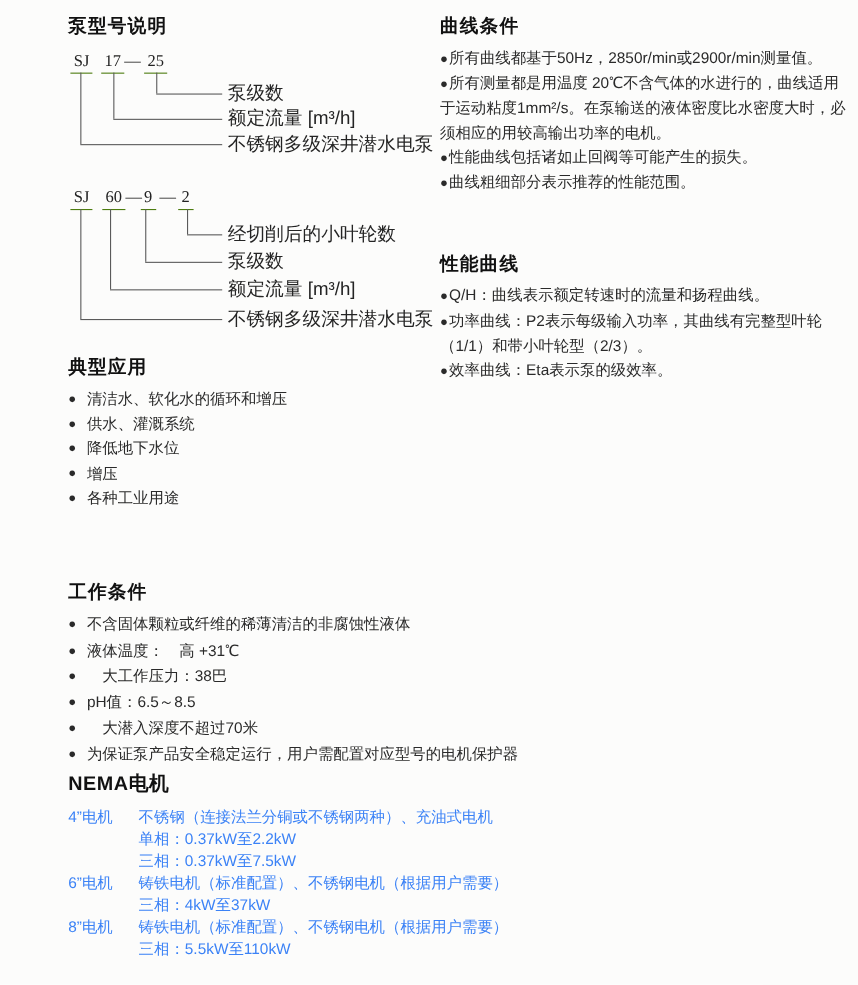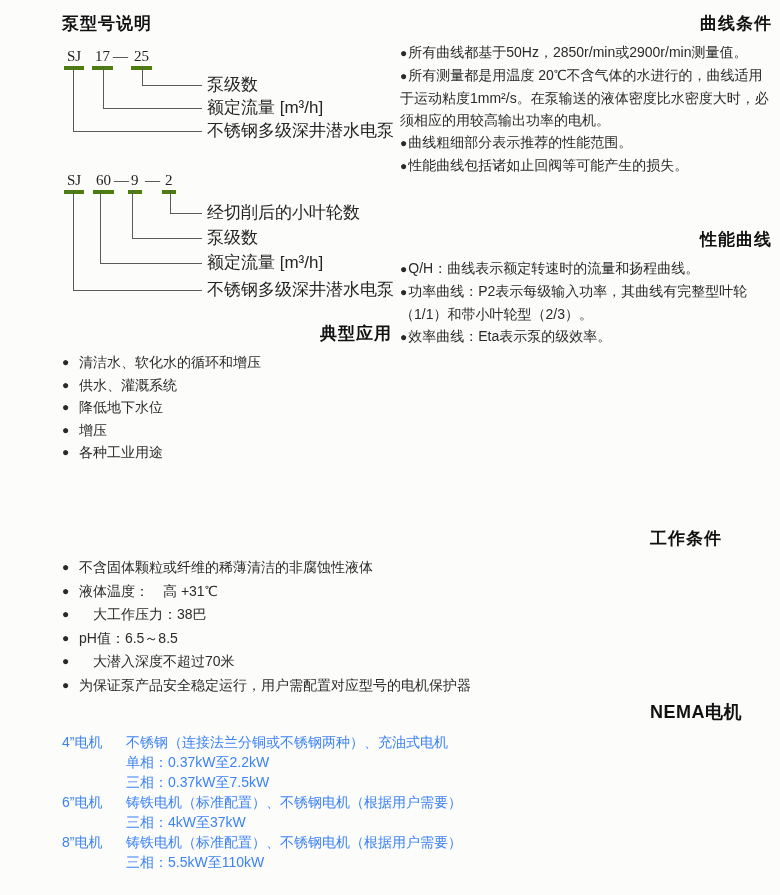--- a/index.html
+++ b/index.html
@@ -11,21 +11,20 @@
     font-family:"Liberation Sans", sans-serif;
     overflow:hidden;
   }
   .sec{position:absolute;}
   .sec-heading{
     font-size:17px;
     font-weight:bold;
     color:#111;
     letter-spacing:1px;
     margin:0 0 6px 0;
-    text-align:right;
   }
   .nema-heading{font-size:18px;letter-spacing:0.5px;}
   
   .blist p{
     margin:0;
     font-size:14px;
     color:#2a2a2a;
     position:relative;
   }
   .blist.tight p{line-height:22px;}
@@ -37,21 +36,21 @@
     position:absolute;left:0;top:0;font-size:12px;
   }
   
   .diagram{position:absolute;}
   .code{
     position:absolute;top:0;
     font-family:"Liberation Serif", serif;
     font-size:15px;color:#222;
     line-height:16px;
   }
-  .code.u{border-bottom:4px solid #4d7c0f;padding:0 3px 2px 3px;text-align:center;}
+  .code.u{border-bottom:1px solid #4d7c0f;padding:0 3px 2px 3px;text-align:center;}
   .vline{position:absolute;width:1px;background:#5a5a5a;}
   .hline{position:absolute;height:1px;background:#5a5a5a;}
   .dlabel{
     position:absolute;left:145px;
     font-size:17px;color:#242424;
     white-space:nowrap;line-height:16px;
     font-weight:500;
   }
   
   .nema-row{display:flex;font-size:14px;color:#3b82f6;line-height:20px;}
@@ -106,22 +105,22 @@
     <span class="dlabel" style="top:58px;">泵级数</span>
     <span class="dlabel" style="top:83px;">额定流量 [m³/h]</span>
     <span class="dlabel" style="top:110px;">不锈钢多级深井潜水电泵</span>
   </div>
 
   <div class="sec" style="left:400px;top:12px;width:372px;">
     <h2 class="sec-heading">曲线条件</h2>
     <div class="blist tight">
       <p><span class="blt">●</span><span>所有曲线都基于50Hz，2850r/min或2900r/min测量值。</span></p>
       <p><span class="blt">●</span><span>所有测量都是用温度 20℃不含气体的水进行的，曲线适用于运动粘度1mm²/s。在泵输送的液体密度比水密度大时，必须相应的用较高输出功率的电机。</span></p>
+      <p><span class="blt">●</span><span>性能曲线包括诸如止回阀等可能产生的损失。</span></p>
       <p><span class="blt">●</span><span>曲线粗细部分表示推荐的性能范围。</span></p>
-      <p><span class="blt">●</span><span>性能曲线包括诸如止回阀等可能产生的损失。</span></p>
     </div>
   </div>
 
   <div class="sec" style="left:400px;top:228px;width:372px;">
     <h2 class="sec-heading">性能曲线</h2>
     <div class="blist tight">
       <p><span class="blt">●</span><span>Q/H：曲线表示额定转速时的流量和扬程曲线。</span></p>
       <p><span class="blt">●</span><span>功率曲线：P2表示每级输入功率，其曲线有完整型叶轮（1/1）和带小叶轮型（2/3）。</span></p>
       <p><span class="blt">●</span><span>效率曲线：Eta表示泵的级效率。</span></p>
     </div>

